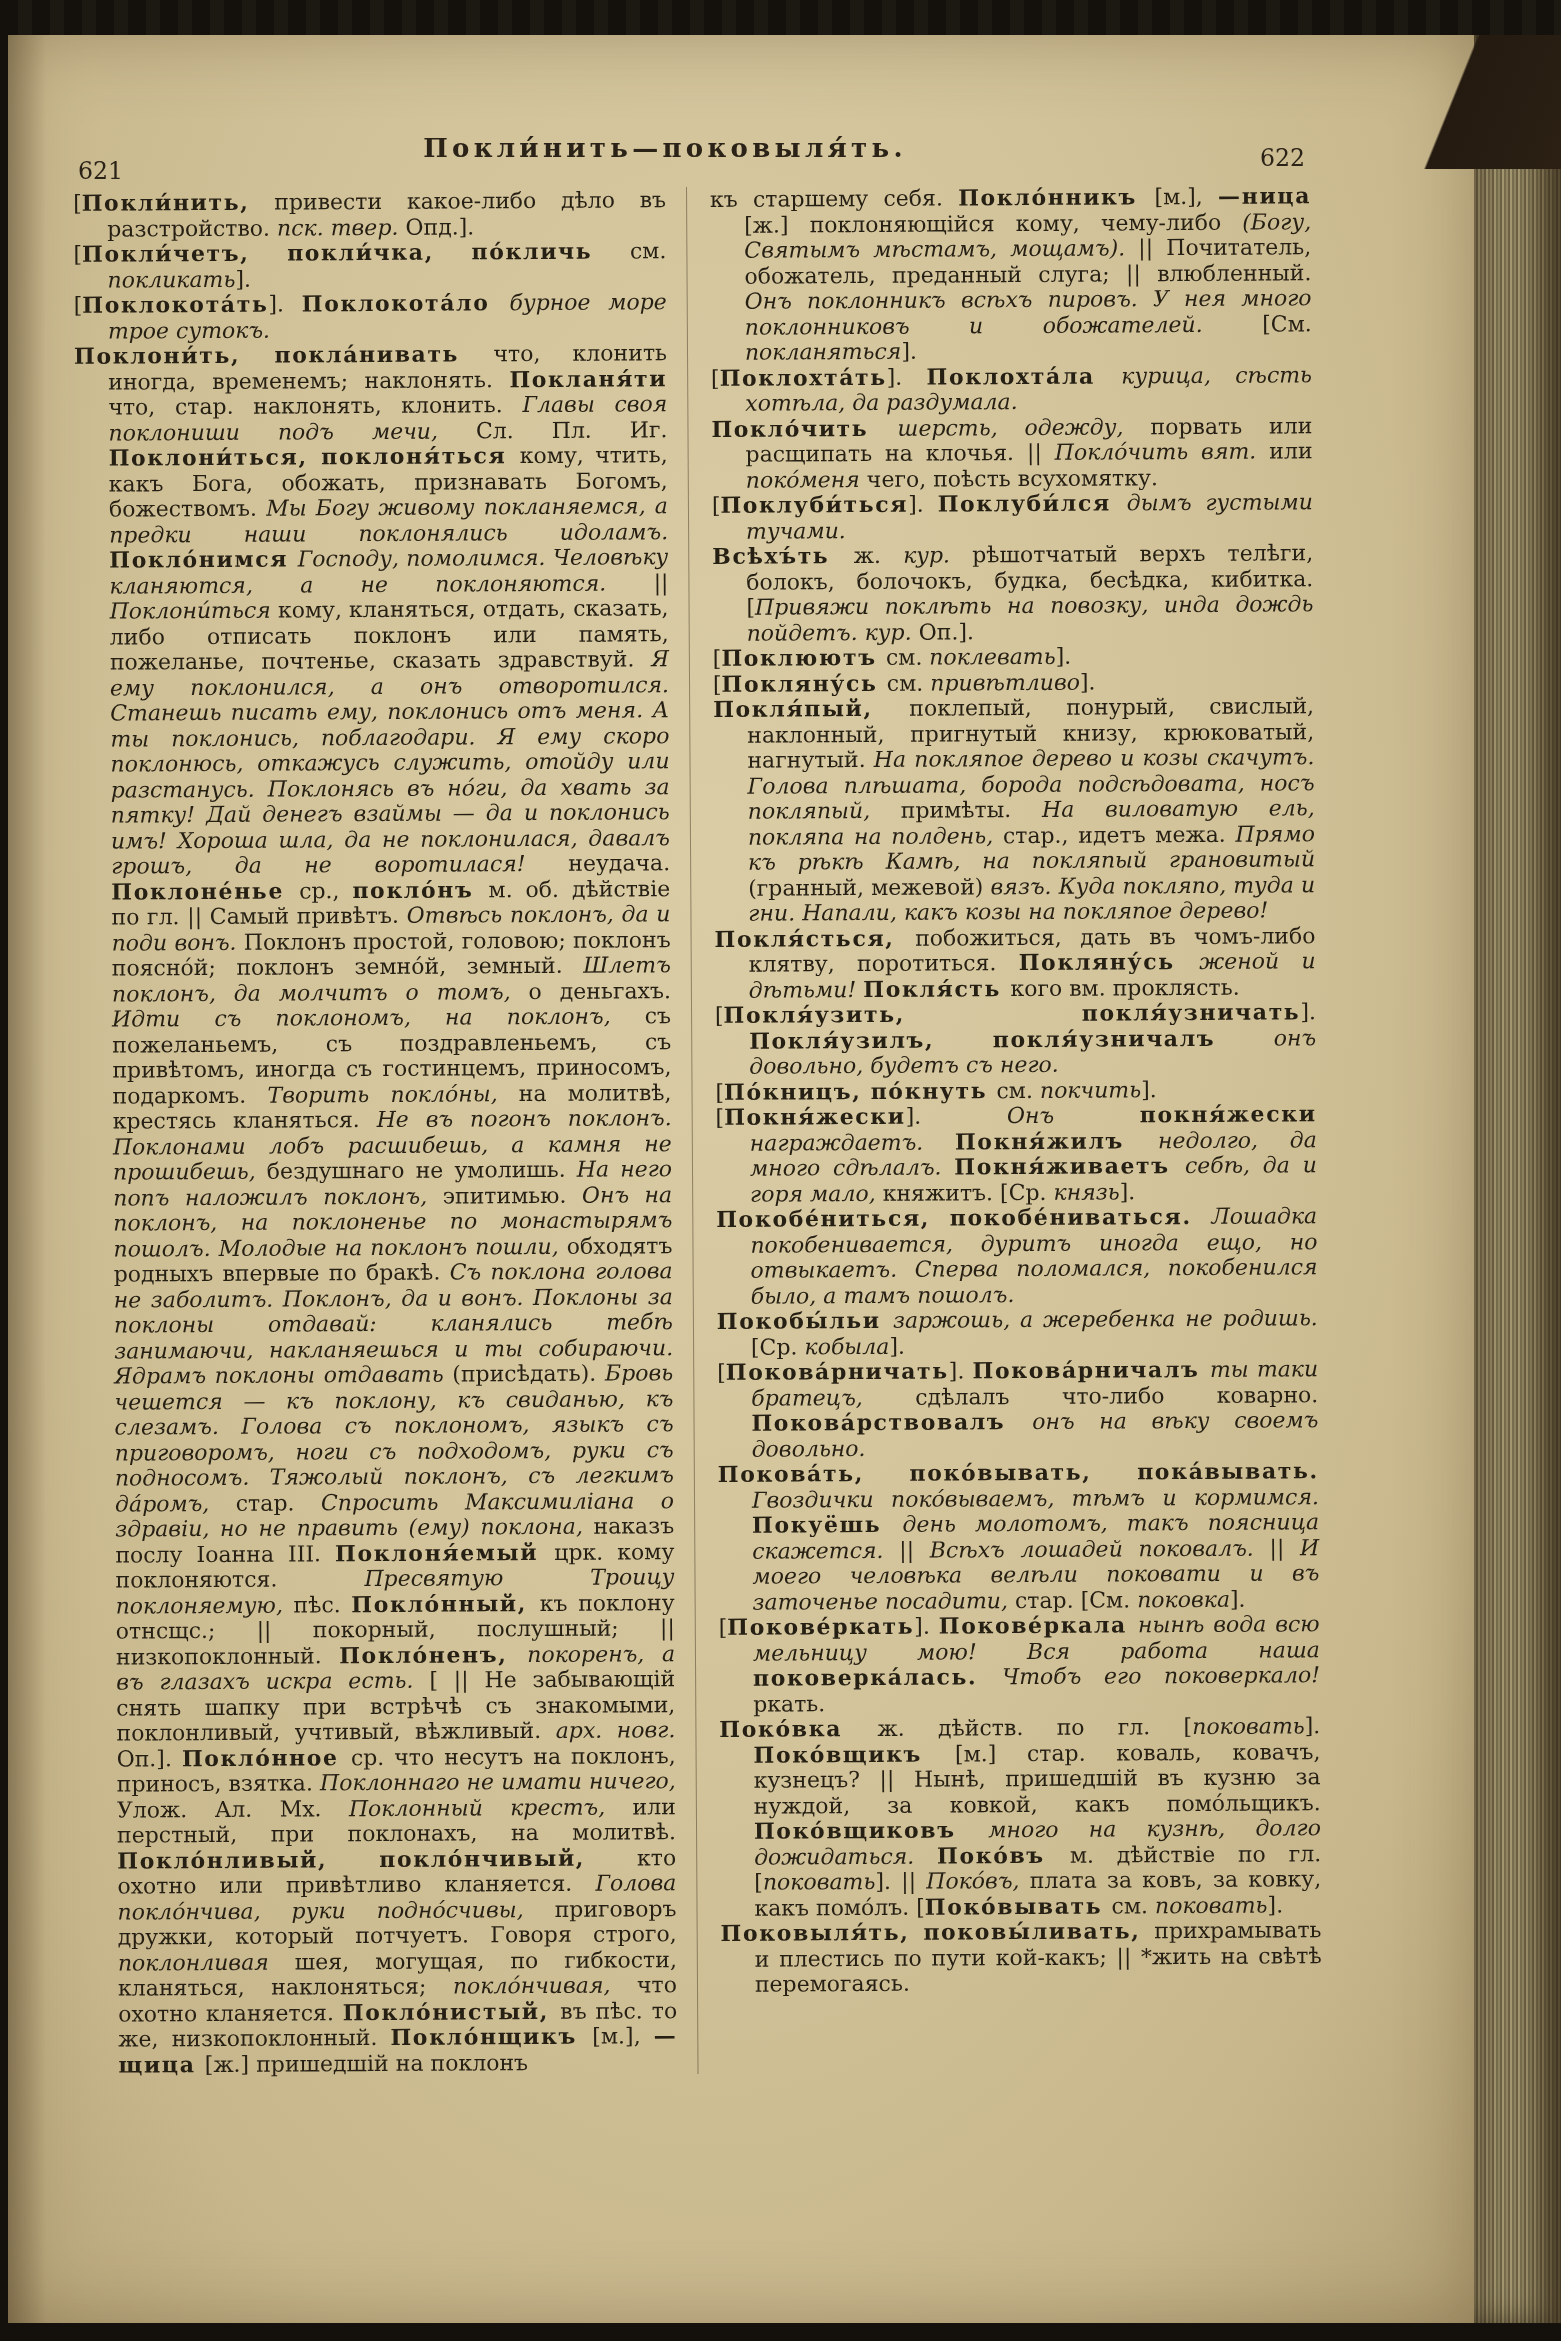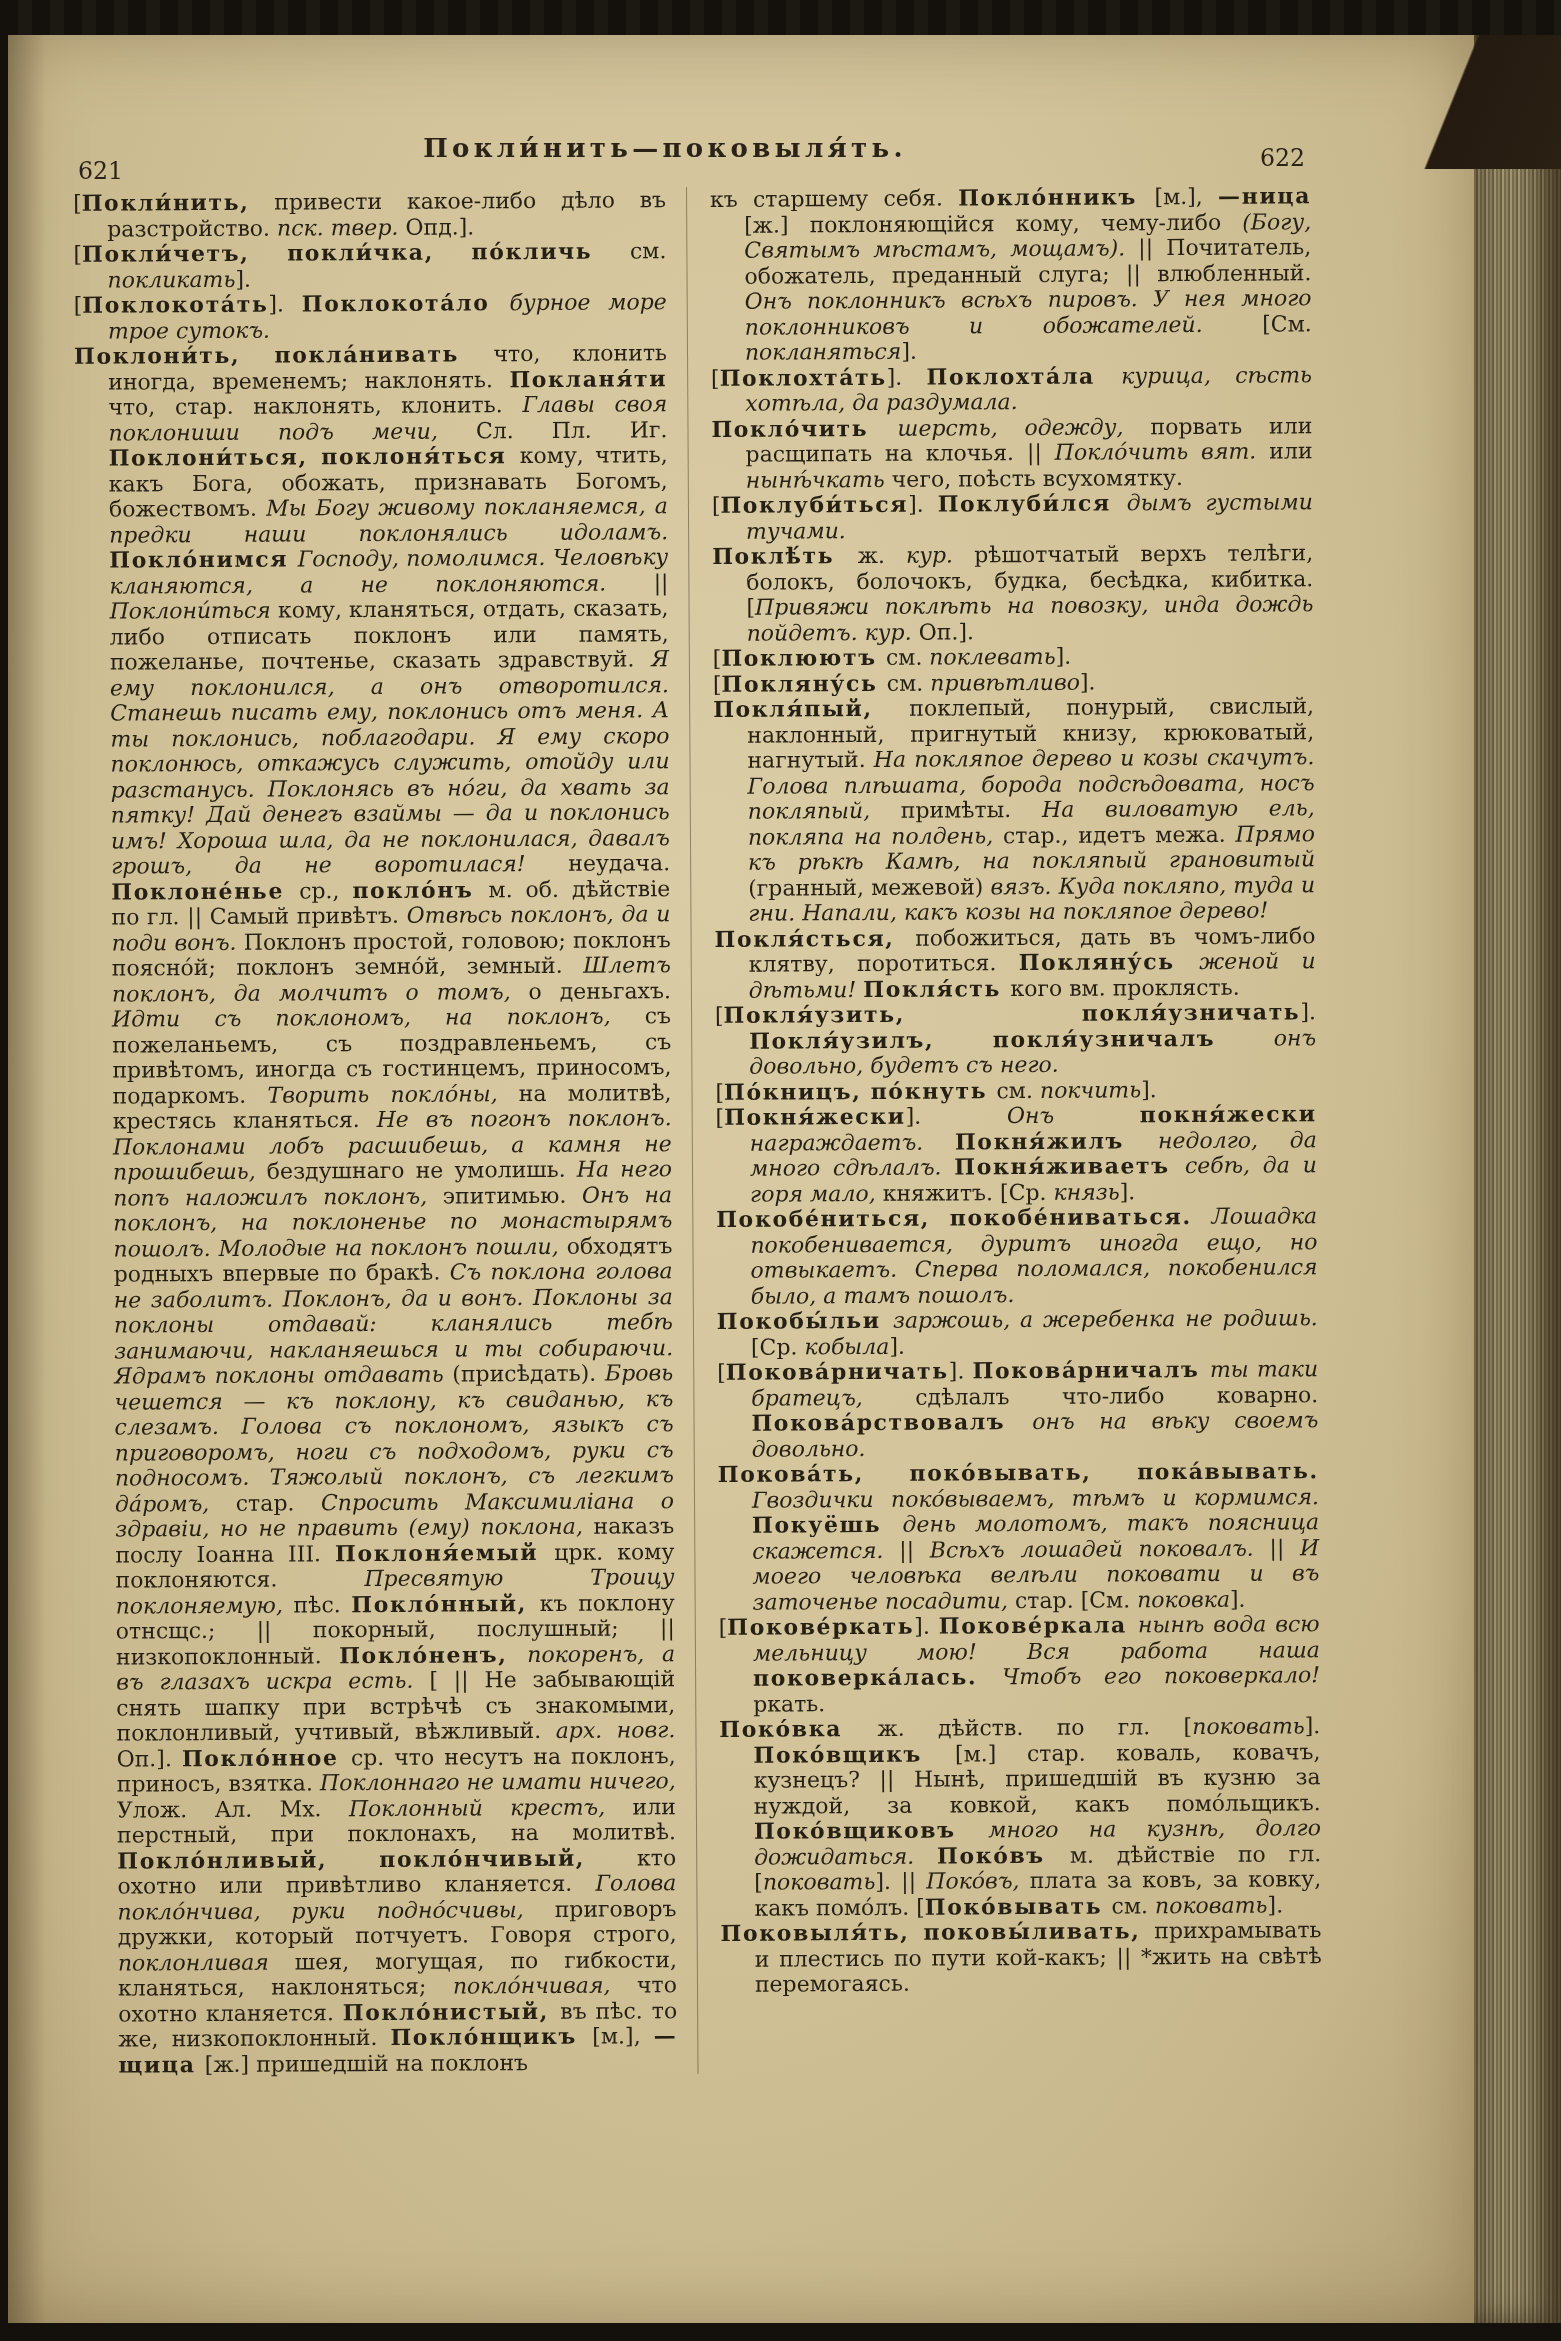--- a/index.html
+++ b/index.html
@@ -75,23 +75,23 @@
 <div class="text-block">
   <div class="col col-left">
       <p class="entry"><span class="run-n">[</span><span class="run-b">Покли́нить,</span><span class="run-n"> привести какое-либо дѣло въ разстройство. </span><span class="run-i">пск. твер. </span><span class="run-n">Опд.].</span></p>
       <p class="entry"><span class="run-n">[</span><span class="run-b">Покли́четъ, покли́чка, по́кличь </span><span class="run-n">см. </span><span class="run-i">покликать</span><span class="run-n">].</span></p>
       <p class="entry"><span class="run-n">[</span><span class="run-b">Поклокота́ть</span><span class="run-n">]. </span><span class="run-b">Поклокота́ло </span><span class="run-i">бурное море трое сутокъ.</span></p>
       <p class="entry"><span class="run-b">Поклони́ть, покла́нивать </span><span class="run-n">что, клонить иногда, временемъ; наклонять. </span><span class="run-b">Покланя́ти </span><span class="run-n">что, стар. наклонять, клонить. </span><span class="run-i">Главы своя поклониши подъ мечи, </span><span class="run-n">Сл. Пл. Иг. </span><span class="run-b">Поклони́ться, поклоня́ться </span><span class="run-n">кому, чтить, какъ Бога, обожать, признавать Богомъ, божествомъ. </span><span class="run-i">Мы Богу живому покланяемся, а предки наши поклонялись идоламъ. </span><span class="run-b">Покло́нимся </span><span class="run-i">Господу, помолимся. Человѣку кланяются, а не поклоняются. </span><span class="run-n">|| </span><span class="run-i">Поклони́ться </span><span class="run-n">кому, кланяться, отдать, сказать, либо отписать поклонъ или память, пожеланье, почтенье, сказать здравствуй. </span><span class="run-i">Я ему поклонился, а онъ отворотился. Станешь писать ему, поклонись отъ меня. А ты поклонись, поблагодари. Я ему скоро поклонюсь, откажусь служить, отойду или разстанусь. Поклонясь въ но́ги, да хвать за пятку! Дай денегъ взаймы — да и поклонись имъ! Хороша шла, да не поклонилася, давалъ грошъ, да не воротилася! </span><span class="run-n">неудача. </span><span class="run-b">Поклоне́нье </span><span class="run-n">ср., </span><span class="run-b">покло́нъ </span><span class="run-n">м. об. дѣйствіе по гл. || Самый привѣтъ. </span><span class="run-i">Отвѣсь поклонъ, да и поди вонъ. </span><span class="run-n">Поклонъ простой, головою; поклонъ поясно́й; поклонъ земно́й, земный. </span><span class="run-i">Шлетъ поклонъ, да молчитъ о томъ, </span><span class="run-n">о деньгахъ. </span><span class="run-i">Идти съ поклономъ, на поклонъ, </span><span class="run-n">съ пожеланьемъ, съ поздравленьемъ, съ привѣтомъ, иногда съ гостинцемъ, приносомъ, подаркомъ. </span><span class="run-i">Творить покло́ны, </span><span class="run-n">на молитвѣ, крестясь кланяться. </span><span class="run-i">Не въ погонъ поклонъ. Поклонами лобъ расшибешь, а камня не прошибешь, </span><span class="run-n">бездушнаго не умолишь. </span><span class="run-i">На него попъ наложилъ поклонъ, </span><span class="run-n">эпитимью. </span><span class="run-i">Онъ на поклонъ, на поклоненье по монастырямъ пошолъ. </span><span class="run-i">Молодые на поклонъ пошли, </span><span class="run-n">обходятъ родныхъ впервые по бракѣ. </span><span class="run-i">Съ поклона голова не заболитъ. Поклонъ, да и вонъ. Поклоны за поклоны отдавай: кланялись тебѣ занимаючи, накланяешься и ты собираючи. Ядрамъ поклоны отдавать </span><span class="run-n">(присѣдать). </span><span class="run-i">Бровь чешется — къ поклону, къ свиданью, къ слезамъ. Голова съ поклономъ, языкъ съ приговоромъ, ноги съ подходомъ, руки съ подносомъ. Тяжолый поклонъ, съ легкимъ да́ромъ, </span><span class="run-n">стар. </span><span class="run-i">Спросить Максимиліана о здравіи, но не править (ему) поклона, </span><span class="run-n">наказъ послу Іоанна III. </span><span class="run-b">Поклоня́емый </span><span class="run-n">црк. кому поклоняются. </span><span class="run-i">Пресвятую Троицу поклоняемую, </span><span class="run-n">пѣс. </span><span class="run-b">Покло́нный, </span><span class="run-n">къ поклону отнсщс.; || покорный, послушный; || низкопоклонный. </span><span class="run-b">Покло́ненъ, </span><span class="run-i">покоренъ, а въ глазахъ искра есть. </span><span class="run-n">[ || Не забывающій снять шапку при встрѣчѣ съ знакомыми, поклонливый, учтивый, вѣжливый. </span><span class="run-i">арх. новг. </span><span class="run-n">Оп.]. </span><span class="run-b">Покло́нное </span><span class="run-n">ср. что несутъ на поклонъ, приносъ, взятка. </span><span class="run-i">Поклоннаго не имати ничего, </span><span class="run-n">Улож. Ал. Мх. </span><span class="run-i">Поклонный крестъ, </span><span class="run-n">или перстный, при поклонахъ, на молитвѣ. </span><span class="run-b">Покло́нливый, покло́нчивый, </span><span class="run-n">кто охотно или привѣтливо кланяется. </span><span class="run-i">Голова покло́нчива, руки подно́счивы, </span><span class="run-n">приговоръ дружки, который потчуетъ. Говоря строго, </span><span class="run-i">поклонливая </span><span class="run-n">шея, могущая, по гибкости, кланяться, наклоняться; </span><span class="run-i">покло́нчивая, </span><span class="run-n">что охотно кланяется. </span><span class="run-b">Покло́нистый, </span><span class="run-n">въ пѣс. то же, низкопоклонный. </span><span class="run-b">Покло́нщикъ </span><span class="run-n">[м.], </span><span class="run-b">—щица </span><span class="run-n">[ж.] пришедшій на поклонъ</span></p>
     </div>
   <div class="col col-right">
       <p class="entry"><span class="run-n">къ старшему себя. </span><span class="run-b">Покло́нникъ </span><span class="run-n">[м.], </span><span class="run-b">—ница </span><span class="run-n">[ж.] поклоняющійся кому, чему-либо </span><span class="run-i">(Богу, Святымъ мѣстамъ, мощамъ). </span><span class="run-n">|| Почитатель, обожатель, преданный слуга; || влюбленный. </span><span class="run-i">Онъ поклонникъ всѣхъ пировъ. У нея много поклонниковъ и обожателей. </span><span class="run-n">[См. </span><span class="run-i">покланяться</span><span class="run-n">].</span></p>
       <p class="entry"><span class="run-n">[</span><span class="run-b">Поклохта́ть</span><span class="run-n">]. </span><span class="run-b">Поклохта́ла </span><span class="run-i">курица, сѣсть хотѣла, да раздумала.</span></p>
-      <p class="entry"><span class="run-b">Покло́чить </span><span class="run-i">шерсть, одежду, </span><span class="run-n">порвать или расщипать на клочья. || </span><span class="run-i">Покло́чить </span><span class="run-i">вят. </span><span class="run-n">или </span><span class="run-i">нынѣ́чкать </span><span class="run-n">чего, поѣсть всухомятку.</span></p>
+      <p class="entry"><span class="run-b">Покло́чить </span><span class="run-i">шерсть, одежду, </span><span class="run-n">порвать или расщипать на клочья. || </span><span class="run-i">Покло́чить </span><span class="run-i">вят. </span><span class="run-n">или </span><span class="run-i">поко́меня </span><span class="run-n">чего, поѣсть всухомятку.</span></p>
       <p class="entry"><span class="run-n">[</span><span class="run-b">Поклуби́ться</span><span class="run-n">]. </span><span class="run-b">Поклуби́лся </span><span class="run-i">дымъ густыми тучами.</span></p>
-      <p class="entry"><span class="run-b">Поклѣ́ть </span><span class="run-n">ж. </span><span class="run-i">кур. </span><span class="run-n">рѣшотчатый верхъ телѣги, болокъ, болочокъ, будка, бесѣдка, кибитка. [</span><span class="run-i">Привяжи поклѣть на повозку, инда дождь пойдетъ. </span><span class="run-i">кур. </span><span class="run-n">Оп.].</span></p>
+      <p class="entry"><span class="run-b">Всѣхъ́ть </span><span class="run-n">ж. </span><span class="run-i">кур. </span><span class="run-n">рѣшотчатый верхъ телѣги, болокъ, болочокъ, будка, бесѣдка, кибитка. [</span><span class="run-i">Привяжи поклѣть на повозку, инда дождь пойдетъ. </span><span class="run-i">кур. </span><span class="run-n">Оп.].</span></p>
       <p class="entry"><span class="run-n">[</span><span class="run-b">Поклюютъ </span><span class="run-n">см. </span><span class="run-i">поклевать</span><span class="run-n">].</span></p>
       <p class="entry"><span class="run-n">[</span><span class="run-b">Покляну́сь </span><span class="run-n">см. </span><span class="run-i">привѣтливо</span><span class="run-n">].</span></p>
       <p class="entry"><span class="run-b">Покля́пый, </span><span class="run-n">поклепый, понурый, свислый, наклонный, пригнутый книзу, крюковатый, нагнутый. </span><span class="run-i">На покляпое дерево и козы скачутъ. Голова плѣшата, борода подсѣдовата, носъ покляпый, </span><span class="run-n">примѣты. </span><span class="run-i">На виловатую ель, покляпа на полдень, </span><span class="run-n">стар., идетъ межа. </span><span class="run-i">Прямо къ рѣкѣ Камѣ, на покляпый грановитый </span><span class="run-n">(гранный, межевой) </span><span class="run-i">вязъ. Куда покляпо, туда и гни. Напали, какъ козы на покляпое дерево!</span></p>
       <p class="entry"><span class="run-b">Покля́сться, </span><span class="run-n">побожиться, дать въ чомъ-либо клятву, поротиться. </span><span class="run-b">Покляну́сь </span><span class="run-i">женой и дѣтьми! </span><span class="run-b">Покля́сть </span><span class="run-n">кого вм. проклясть.</span></p>
       <p class="entry"><span class="run-n">[</span><span class="run-b">Покля́узить, покля́узничать</span><span class="run-n">]. </span><span class="run-b">Покля́узилъ, покля́узничалъ </span><span class="run-i">онъ довольно, будетъ съ него.</span></p>
       <p class="entry"><span class="run-n">[</span><span class="run-b">По́кницъ, по́кнуть </span><span class="run-n">см. </span><span class="run-i">покчить</span><span class="run-n">].</span></p>
       <p class="entry"><span class="run-n">[</span><span class="run-b">Покня́жески</span><span class="run-n">]. </span><span class="run-i">Онъ </span><span class="run-b">покня́жески </span><span class="run-i">награждаетъ. </span><span class="run-b">Покня́жилъ </span><span class="run-i">недолго, да много сдѣлалъ. </span><span class="run-b">Покня́живаетъ </span><span class="run-i">себѣ, да и горя мало, </span><span class="run-n">княжитъ. [Ср. </span><span class="run-i">князь</span><span class="run-n">].</span></p>
       <p class="entry"><span class="run-b">Покобе́ниться, покобе́ниваться. </span><span class="run-i">Лошадка покобенивается, дуритъ иногда ещо, но отвыкаетъ. Сперва поломался, покобенился было, а тамъ пошолъ.</span></p>
       <p class="entry"><span class="run-b">Покобы́льи </span><span class="run-i">заржошь, а жеребенка не родишь. </span><span class="run-n">[Ср. </span><span class="run-i">кобыла</span><span class="run-n">].</span></p>
       <p class="entry"><span class="run-n">[</span><span class="run-b">Покова́рничать</span><span class="run-n">]. </span><span class="run-b">Покова́рничалъ </span><span class="run-i">ты таки братецъ, </span><span class="run-n">сдѣлалъ что-либо коварно. </span><span class="run-b">Покова́рствовалъ </span><span class="run-i">онъ на вѣку своемъ довольно.</span></p>

